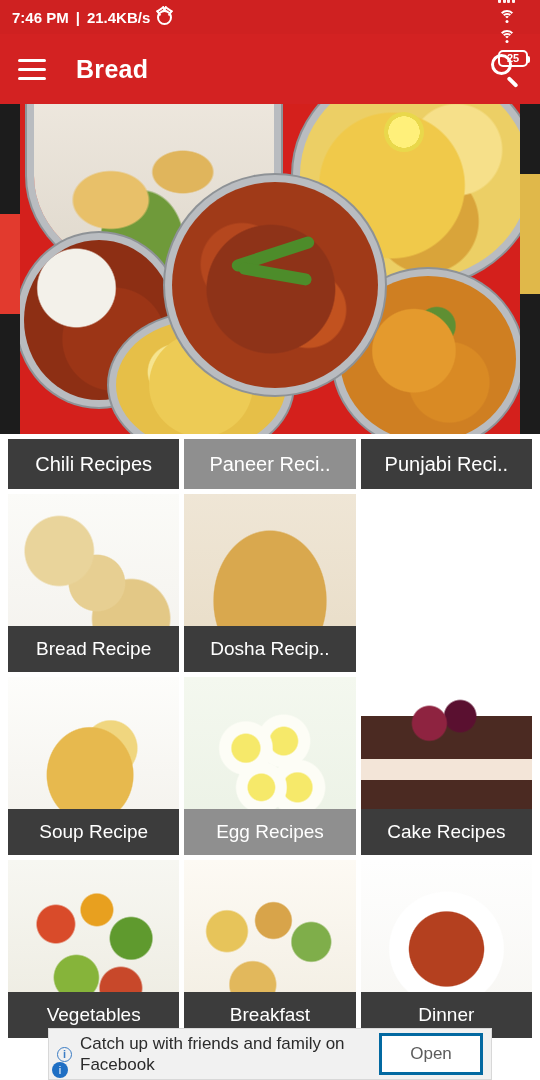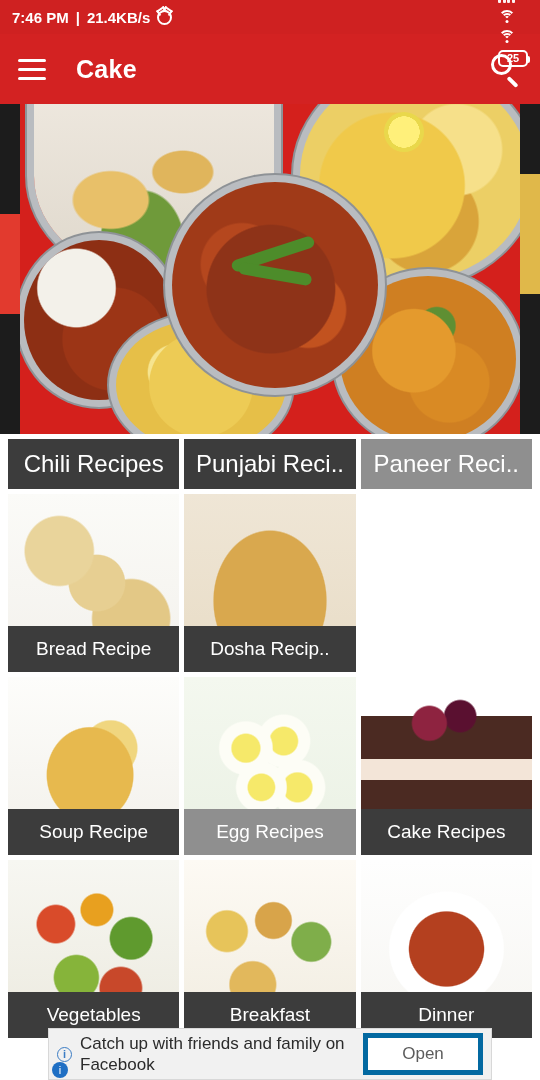--- a/index.html
+++ b/index.html
@@ -153,21 +153,21 @@
     height: 46px;
     background: #3c3c3c;
     color: #ffffff;
     font-size: 19px;
     display: flex; align-items: center; justify-content: center;
     white-space: nowrap; overflow: hidden; text-overflow: ellipsis;
     padding: 0 4px;
   }
   .cell.light .caption { background: #8f8f8f; }
   .cell.row-top { height: 50px; }
-  .cell.row-top .caption { height: 50px; font-size: 24px; }
+  .cell.row-top .caption { height: 50px; font-size: 20px; }
 
   
   .t-bread { background:
       radial-gradient(ellipse at 30% 32%, #e9d49b 0 20%, transparent 21%),
       radial-gradient(ellipse at 52% 50%, #e7cf92 0 22%, transparent 23%),
       radial-gradient(ellipse at 72% 70%, #e3c886 0 22%, transparent 23%),
       linear-gradient(#fbfbf8,#f3f1ec); }
   .t-dosa { background:
       radial-gradient(ellipse at 50% 60%, #d9a84e 0 46%, transparent 47%),
       radial-gradient(ellipse at 52% 50%, #c98f33 0 30%, transparent 31%),
@@ -219,22 +219,22 @@
   }
   .ad-info {
     width: 15px; height: 15px; border-radius: 50%;
     border: 1.5px solid #3b7cc4; color: #3b7cc4;
     font-size: 11px; font-weight: bold;
     display: flex; align-items: center; justify-content: center;
     margin-right: 8px; flex: 0 0 auto;
   }
   .ad-text { flex: 1; color: #2b2b2b; font-size: 17px; line-height: 21px; overflow: hidden; }
   .ad-open {
-    flex: 0 0 auto; width: 120px; height: 42px; background: #ffffff;
-    border: 5px solid #0369a1;
+    flex: 0 0 auto; width: 104px; height: 42px; background: #ffffff;
+    border: 3px solid #0369a1;
     display: flex; align-items: center; justify-content: center;
     color: #5c5c5c; font-size: 17px;
   }
   .ad-badge {
     position: absolute; left: 52px; bottom: 2px;
     width: 16px; height: 16px; border-radius: 50%;
     background: #1f6fc4; color: #fff; font-size: 11px;
     display: flex; align-items: center; justify-content: center;
   }
 </style>
@@ -278,21 +278,21 @@
     </span>
   </div>
 </div>
 
 <div class="app-bar">
   <div class="hamburger">
       <i></i>
       <i></i>
       <i></i>
     </div>
-  <div class="app-title">Cake</div>
+  <div class="app-title">Bread</div>
   <div class="search-icon">
     <span class="ring"></span>
       <span class="handle"></span>
   </div>
 </div>
 
 <div class="content">
 
   <div class="banner-wrap">
     <div class="banner-side-l">
@@ -312,25 +312,25 @@
         <div class="chili"></div>
         <div class="chili chili2"></div>
       </div>
     </div>
   </div>
 
   <div class="grid">
     <div class="cell row-top">
       <div class="caption">Chili Recipes</div>
     </div>
+    <div class="cell row-top light">
+      <div class="caption">Paneer Reci..</div>
+    </div>
     <div class="cell row-top">
       <div class="caption">Punjabi Reci..</div>
-    </div>
-    <div class="cell row-top light">
-      <div class="caption">Paneer Reci..</div>
     </div>
   </div>
 
   <div class="grid">
     <div class="cell">
       <div class="thumb t-bread"></div>
       <div class="caption">Bread Recipe</div>
     </div>
     <div class="cell">
       <div class="thumb t-dosa"></div>

